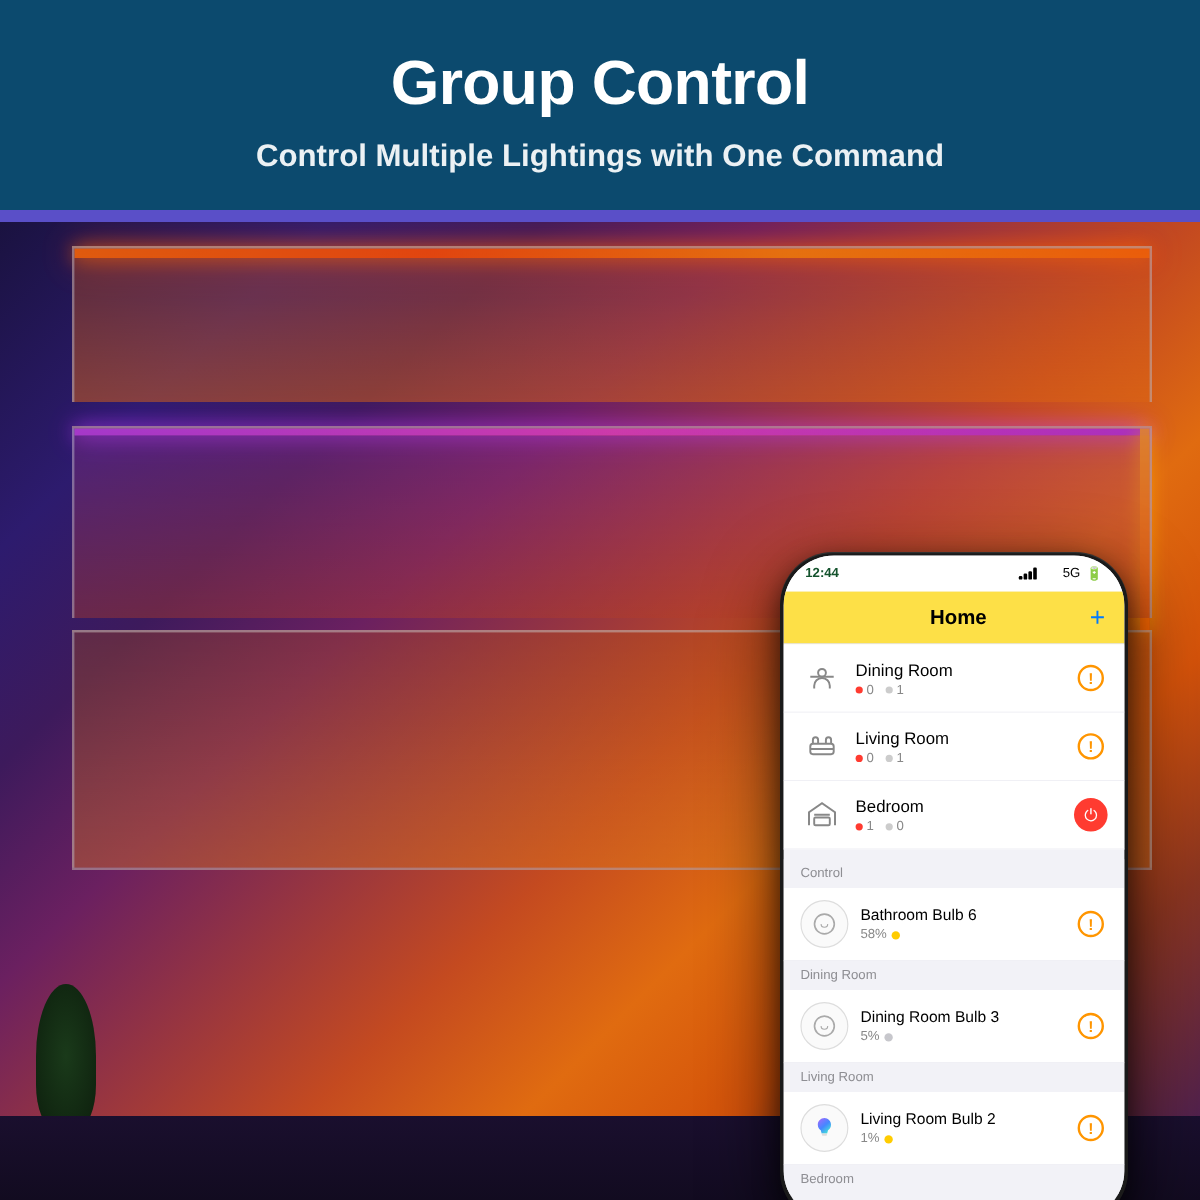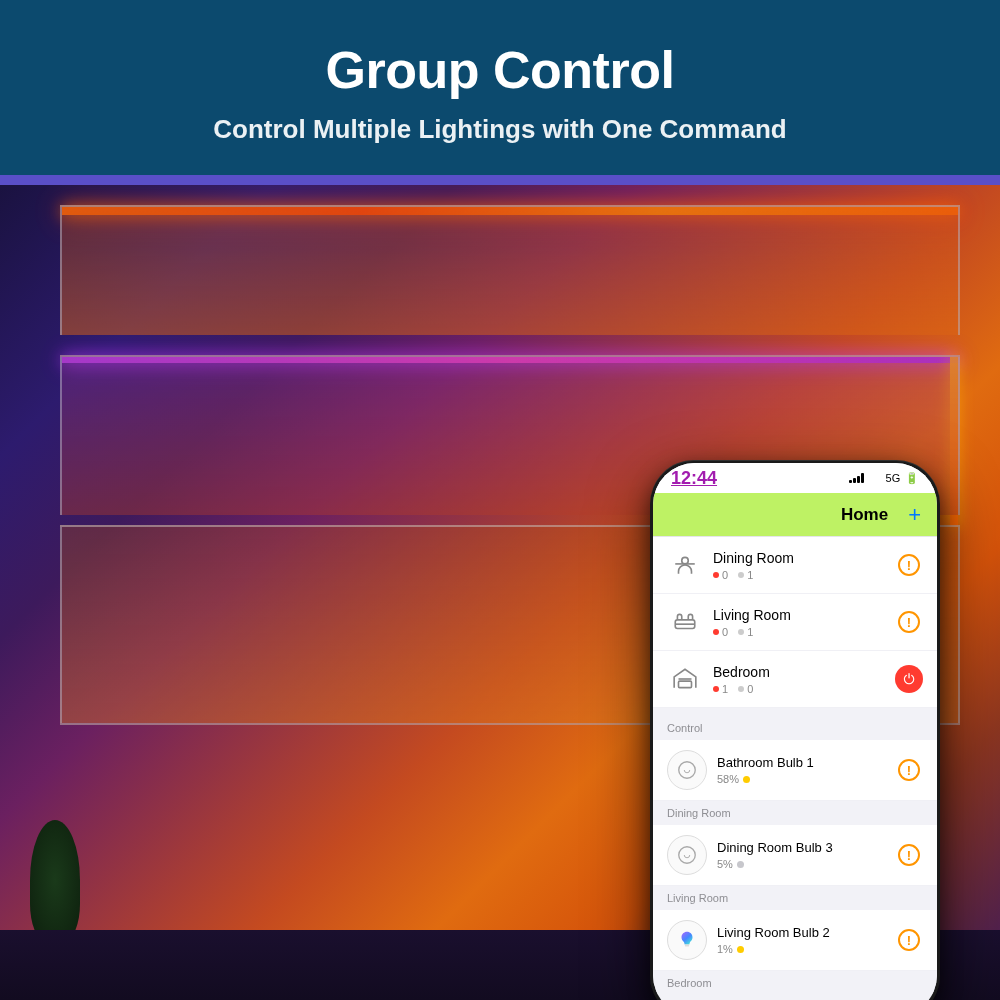--- a/index.html
+++ b/index.html
@@ -206,44 +206,42 @@
       height: 30px;
       display: flex;
       align-items: center;
       justify-content: space-between;
       padding: 0 18px;
       font-size: 11px;
       font-weight: 600;
     }
 
     .status-time {
-      font-size: 18px;
+      font-size: 11px;
       font-weight: 700;
-      color: #a21caf;
-      text-decoration: underline;
+      color: #14532d;
     }
 
     .status-icons {
       display: flex;
       align-items: center;
       gap: 3px;
       color: #000;
       font-size: 10px;
     }
 
     
     .app-header {
-      background: #bef264;
+      background: #fde047;
       height: 44px;
       display: flex;
       align-items: center;
-      justify-content: flex-end;
+      justify-content: space-between;
       padding: 0 16px;
       border-bottom: 1px solid #e5e5ea;
-      gap: 20px;
     }
 
     .app-header-back {
       width: 20px;
     }
 
     .app-header-title {
       font-size: 17px;
       font-weight: 600;
       color: #000;
@@ -593,21 +591,21 @@
 
           <div class="section-header">Control</div>
           <div class="device-item">
             <div class="device-icon">
               <svg viewBox="0 0 24 24" fill="none" stroke="#aaa" stroke-width="1.5">
                 <circle cx="12" cy="12" r="9"></circle>
                 <path d="M9 12a3 3 0 006 0" stroke-width="1"></path>
               </svg>
             </div>
             <div class="device-info">
-              <div class="device-name">Bathroom Bulb 1</div>
+              <div class="device-name">Bathroom Bulb 6</div>
               <div class="device-status">
                 <span>58%</span>
                 <div class="status-dot yellow"></div>
               </div>
             </div>
             <div class="device-action">
               <div class="warning-icon">!</div>
             </div>
           </div>
 

